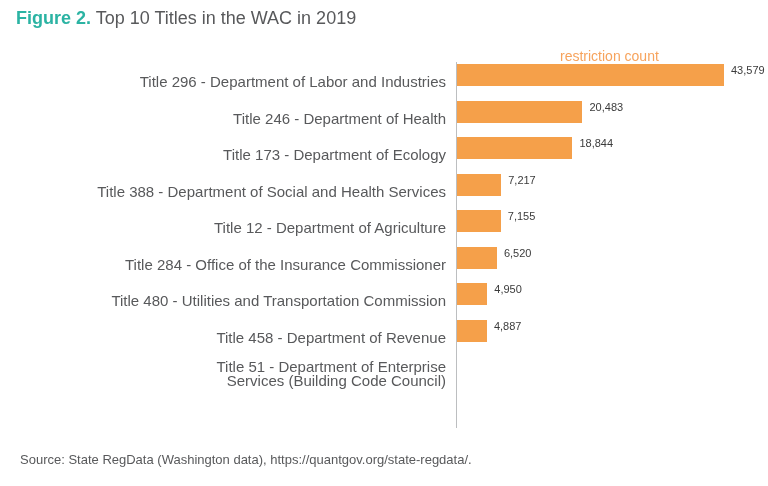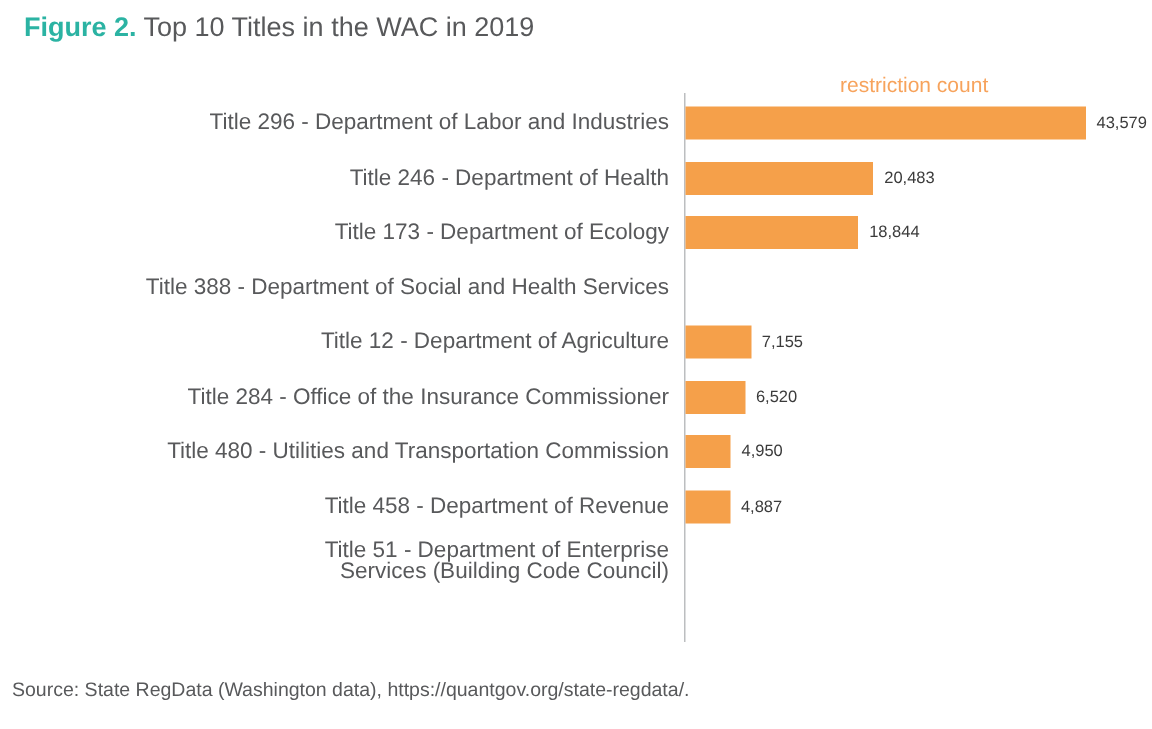--- a/index.html
+++ b/index.html
@@ -80,38 +80,37 @@
     text-align: right;
     font-size: 15px;
     line-height: 14px;
     color: #58595b;
     white-space: pre-line;
   }
   .bar-wrap {
     position: absolute;
     left: 457px;
     display: flex;
-    align-items: center;
     height: 100%;
   }
   .bar {
     height: 22px;
     background: #f5a04a;
   }
   .bar-value {
     font-size: 11px;
     color: #3b3b3b;
     margin-left: 7px;
     white-space: nowrap;
   }
 
   
   .source {
     position: absolute;
-    left: 8px;
+    left: 20px;
     top: 452px;
     font-size: 13px;
     color: #58595b;
     white-space: nowrap;
   }
 </style>
 </head>
 <body>
 
 <div class="page">
@@ -140,20 +139,24 @@
         </div>
         <div class="row">
           <div class="row-label">Title 173 - Department of Ecology</div>
           <div class="bar-wrap">
             <div class="bar" style="width: 115.453px; background: rgb(245, 160, 74);"></div>
             <div class="bar-value">18,844</div>
           </div>
         </div>
         <div class="row">
           <div class="row-label">Title 388 - Department of Social and Health Services</div>
+          <div class="bar-wrap">
+            <div class="bar" style="width: 44.2171px; background: rgb(245, 160, 74);"></div>
+            <div class="bar-value">7,217</div>
+          </div>
         </div>
         <div class="row">
           <div class="row-label">Title 12 - Department of Agriculture</div>
           <div class="bar-wrap">
             <div class="bar" style="width: 43.8373px; background: rgb(245, 160, 74);"></div>
             <div class="bar-value">7,155</div>
           </div>
         </div>
         <div class="row">
           <div class="row-label">Title 284 - Office of the Insurance Commissioner</div>

